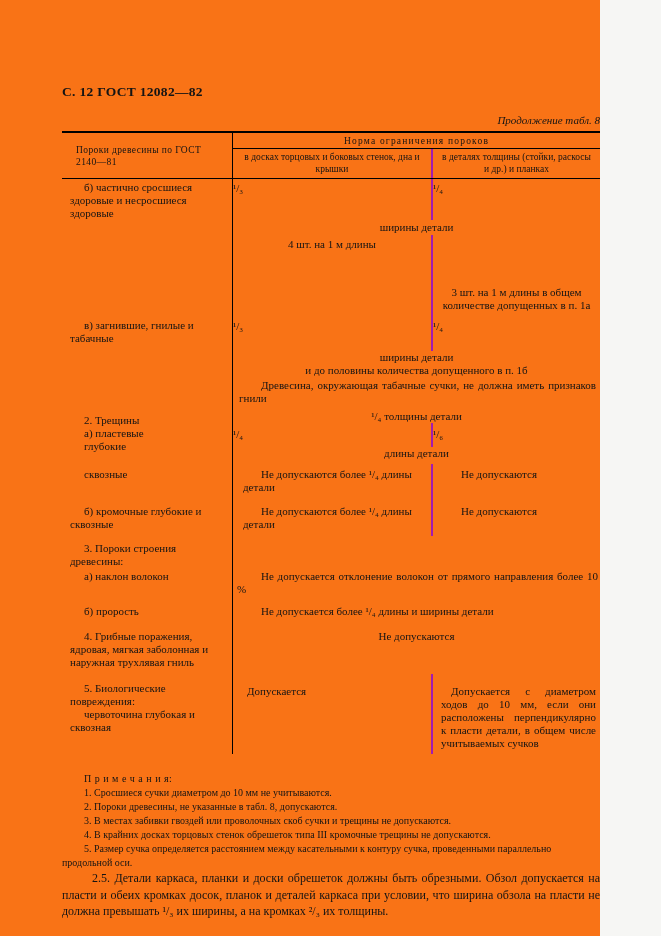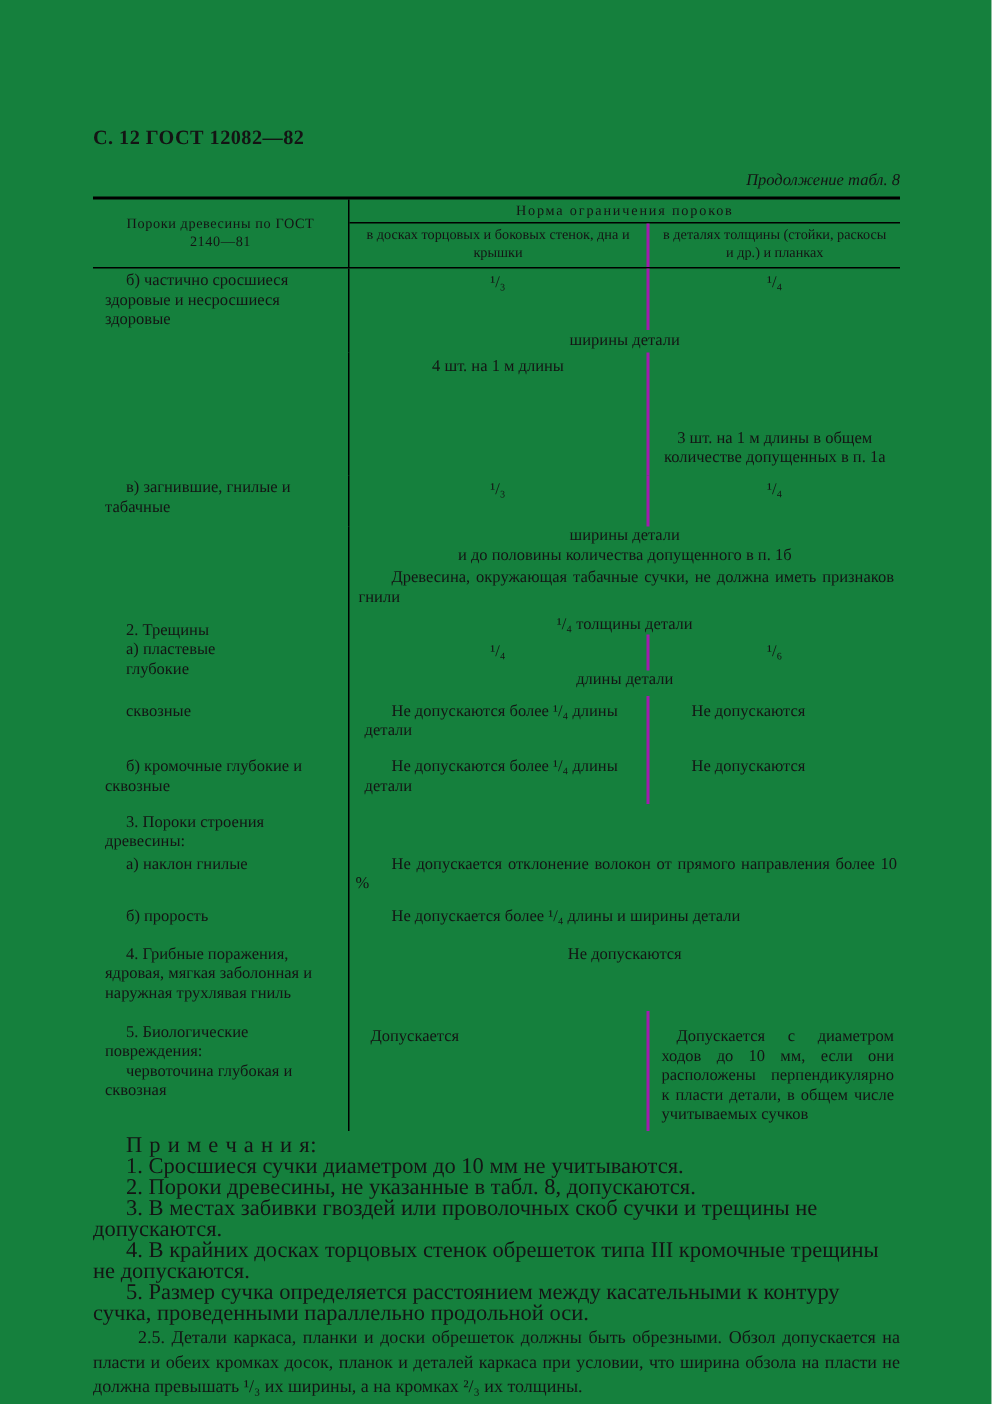--- a/index.html
+++ b/index.html
@@ -4,22 +4,22 @@
 <style>
   * { box-sizing: border-box; margin: 0; padding: 0; }
   html, body { background: #f6f6f4; }
   body {
     width: 661px; height: 936px;
     font-family: "Liberation Serif", "DejaVu Serif", serif;
     color: #141414;
   }
   .page {
     position: relative;
-    width: 661px; height: 936px;
-    background: #15803d;
+    width: 600px; height: 936px;
+    background: #f97316;
     overflow: hidden;
   }
   .content { margin-left: 62px; width: 538px; }
 
   .doc-header {
     padding-top: 84px;
     font-weight: bold;
     font-size: 13.5px;
     letter-spacing: 0.3px;
   }
@@ -38,33 +38,33 @@
   .c2 { width: 200px; flex: 0 0 200px; }
   .c3 { width: 167px; flex: 0 0 167px; }
   .div2 { border-right: 2px solid #a21caf; }   
   .c23 { width: 367px; flex: 0 0 367px; }
   .c23col { display: flex; flex-direction: column; width: 367px; flex: 0 0 367px; }
   .subrow { display: flex; align-items: stretch; }
 
   .thead { border-bottom: 1px solid #000; }
   .hc1 {
     display: flex; align-items: center; justify-content: center;
-    text-align: center; font-size: 9.5px; line-height: 12px;
+    text-align: left; font-size: 9.5px; line-height: 12px;
     letter-spacing: 0.4px; padding: 2px 14px;
   }
   .normhdr {
     border-bottom: 1px solid #000;
     text-align: center; font-size: 9.5px; line-height: 12px;
     letter-spacing: 1.2px; padding: 2px 0 1px;
   }
   .subhdrs { flex: 1; }
   .sh { text-align: center; font-size: 9.5px; line-height: 12px; padding: 2px 8px 3px; }
 
   .ind { text-indent: 14px; }
-  .frac { text-align: center; }
+  .frac { }
   .ctr { text-align: center; }
 
   .r-knotsb { min-height: 28px; }
   .r-knotsb .frac, .r-knotsv .frac { padding-top: 3px; }
   .r-knotsb .c1, .r-knotsv .c1 { padding-top: 2px; }
   .spanw { padding: 1px 0 1px; }
   .r-counts { min-height: 34px; }
   .r-counts .c2 { padding-top: 3px; text-align: center; }
   .r-counts .c3 { padding: 3px 6px 5px; text-align: center; margin-top: 48px; }
   .r-knotsv { min-height: 34px; }
@@ -97,21 +97,21 @@
   .r-fungal { min-height: 52px; }
   .r-fungal .c1 { padding-top: 8px; }
   .fungal-span { padding-top: 8px; }
 
   .r-bio { min-height: 78px; }
   .r-bio .c1 { padding-top: 8px; }
   .r-bio .c2 { padding-top: 11px; padding-left: 14px; }
   .bio-par { padding: 11px 4px 4px 8px; text-indent: 10px; text-align: justify; }
 
   
-  .notes { margin-top: 3px; font-size: 15px; line-height: 14px; }
+  .notes { margin-top: 18px; font-size: 10px; line-height: 14px; }
   .notes p { text-indent: 22px; }
   .notes .nt { letter-spacing: 0.5px; }
 
   
   .clause {
     font-size: 12px; line-height: 16.5px;
     text-align: justify; text-indent: 30px;
   }
 </style>
 </head>
@@ -213,21 +213,21 @@
 
       <div class="row r-struct">
         <div class="c1">
             <p class="ind">3. Пороки  строения древесины:</p>
           </div>
         <div class="c23"></div>
       </div>
 
       <div class="row r-slope">
         <div class="c1">
-            <p class="ind">а) наклон гнилые</p>
+            <p class="ind">а) наклон волокон</p>
           </div>
         <div class="c23 slope-span">Не допускается отклонение волокон от прямого направления более 10 %</div>
       </div>
 
       <div class="row r-prorost">
         <div class="c1">
             <p class="ind">б) прорость</p>
           </div>
         <div class="c23 prorost-span">Не допускается более ¹/₄ длины и ширины детали</div>
       </div>

